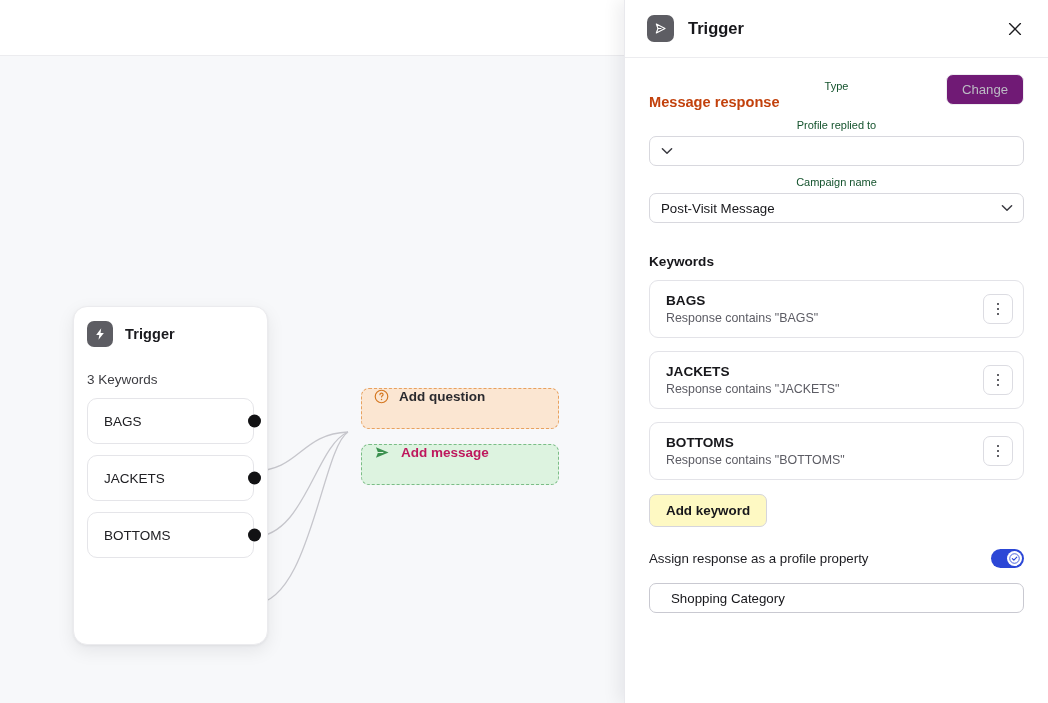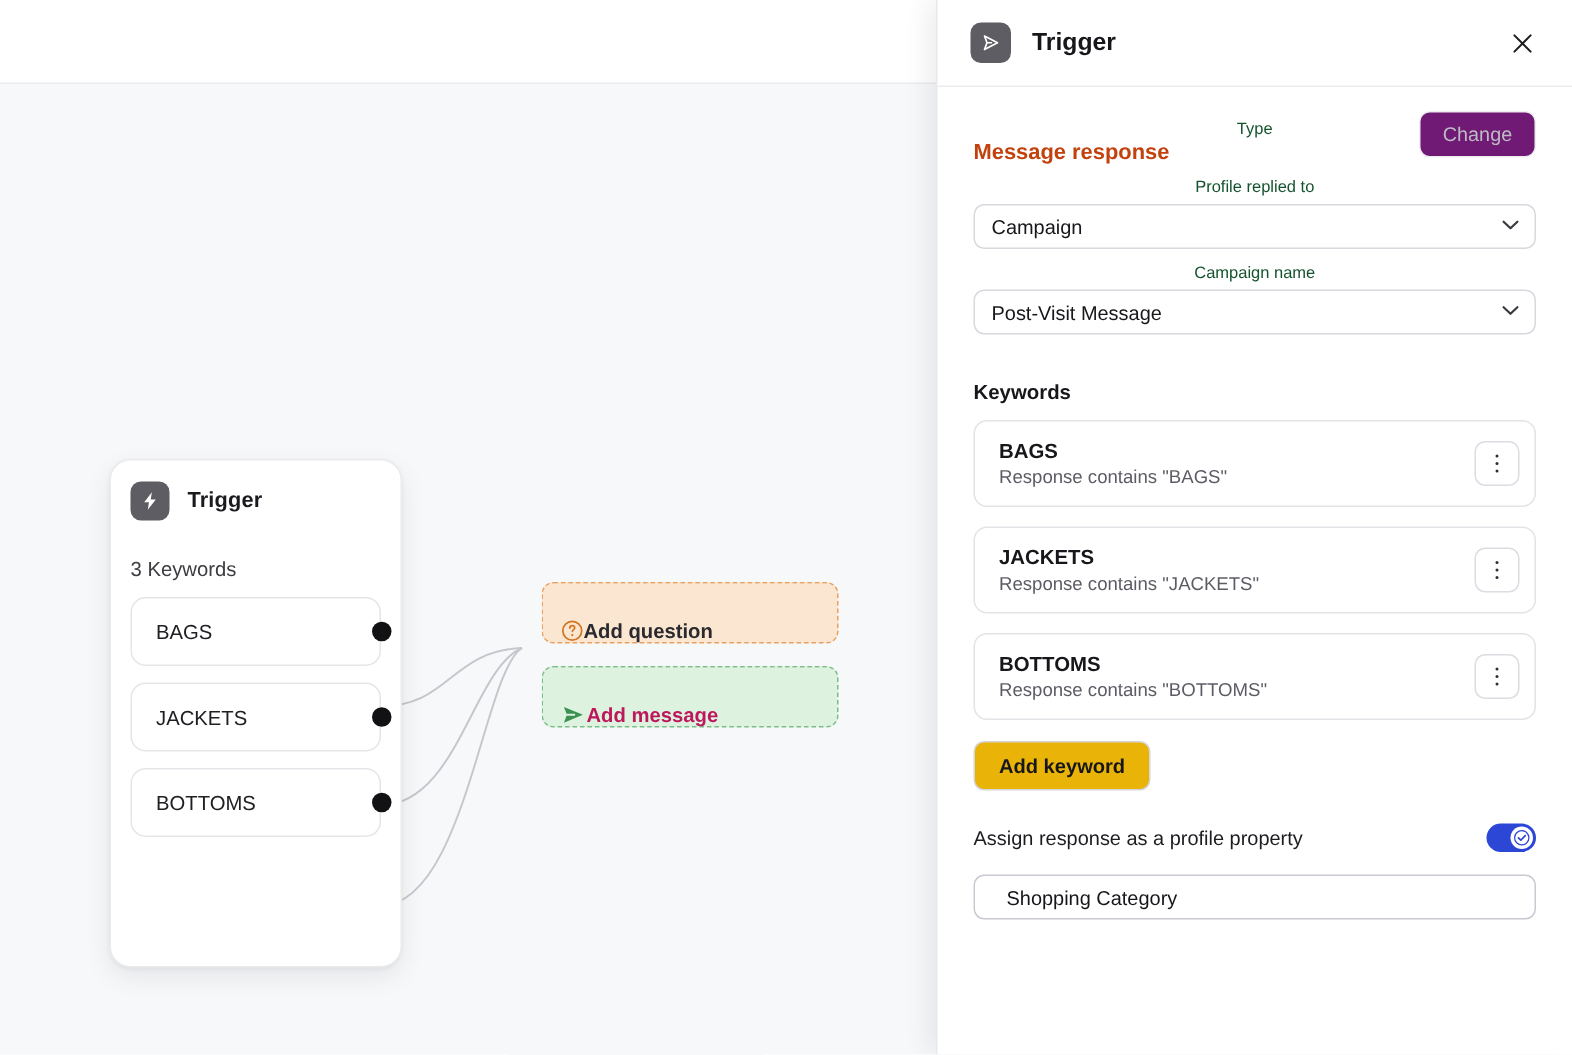--- a/index.html
+++ b/index.html
@@ -47,21 +47,21 @@
   }
   .kw-box:first-of-type { margin-top: 15px; }
   .kw-dot {
     position: absolute; right: -7.5px; top: 50%; transform: translateY(-50%);
     width: 13px; height: 13px; border-radius: 50%; background: #121214;
   }
 
   
   .ghost {
     position: absolute; width: 198px; height: 41px;
-    border-radius: 8px; display: flex; align-items: flex-end; 
+    border-radius: 8px; display: flex; align-items: flex-start; gap: 10px;
     padding-left: 12px; font-size: 13.5px; font-weight: bold;
   }
   .ghost-q {
     left: 361px; top: 388px;
     background: #fbe6d2; border: 1.5px dashed #e8a15f; color: #2a2a2e;
   }
   .ghost-m {
     left: 361px; top: 444px;
     background: #ddf3e0; border: 1.5px dashed #7bbd86; color: #be185d;
   }
@@ -122,21 +122,21 @@
   .kw-card-sub { font-size: 12.4px; color: #5c5c64; margin-top: 3px; }
   .dots-btn {
     width: 30px; height: 30px; border: 1px solid #dcdce2; border-radius: 7px;
     background: #fff; display: flex; flex-direction: column; align-items: center;
     justify-content: center; gap: 2.5px; cursor: pointer; flex: none;
   }
   .dots-btn i { width: 2.6px; height: 2.6px; border-radius: 50%; background: #2e2e34; display: block; }
 
   .add-kw-btn {
     height: 33px; padding: 0 16px; border: 1px solid #d5d5dc; border-radius: 7px;
-    background: #eab308; font-size: 13.4px; font-weight: bold; color: #17171b;
+    background: #fef9c3; font-size: 13.4px; font-weight: bold; color: #17171b;
     display: inline-flex; align-items: center; font-family: inherit; cursor: pointer;
     margin-top: 1px;
   }
 
   .toggle-row {
     display: flex; align-items: center; margin-top: 22px; gap: 32px;
   }
   .toggle-label { flex: 1; font-size: 13.3px; color: #1c1c21; }
   .switch {
     width: 33px; height: 19px; border-radius: 10px; background: #2c47d6;
@@ -236,21 +236,20 @@
 
       <button class="change-btn">Change</button>
 
       <div class="field-label">Type</div>
       <div class="field-value-strong">Message response</div>
 
       <div style="height:9px"></div>
 
       <div class="field-label">Profile replied to</div>
       <div class="select">
-        <span class="val">Campaign</span>
         <span class="chev">
           <svg width="12" height="8" viewBox="0 0 12 8">
               <path d="M1.4 1.8 L6 6.2 L10.6 1.8" fill="none" stroke="#3a3a40" stroke-width="1.5" stroke-linecap="round" stroke-linejoin="round"></path>
             </svg>
         </span>
       </div>
 
       <div style="height:10px"></div>
 
       <div class="field-label">Campaign name</div>

